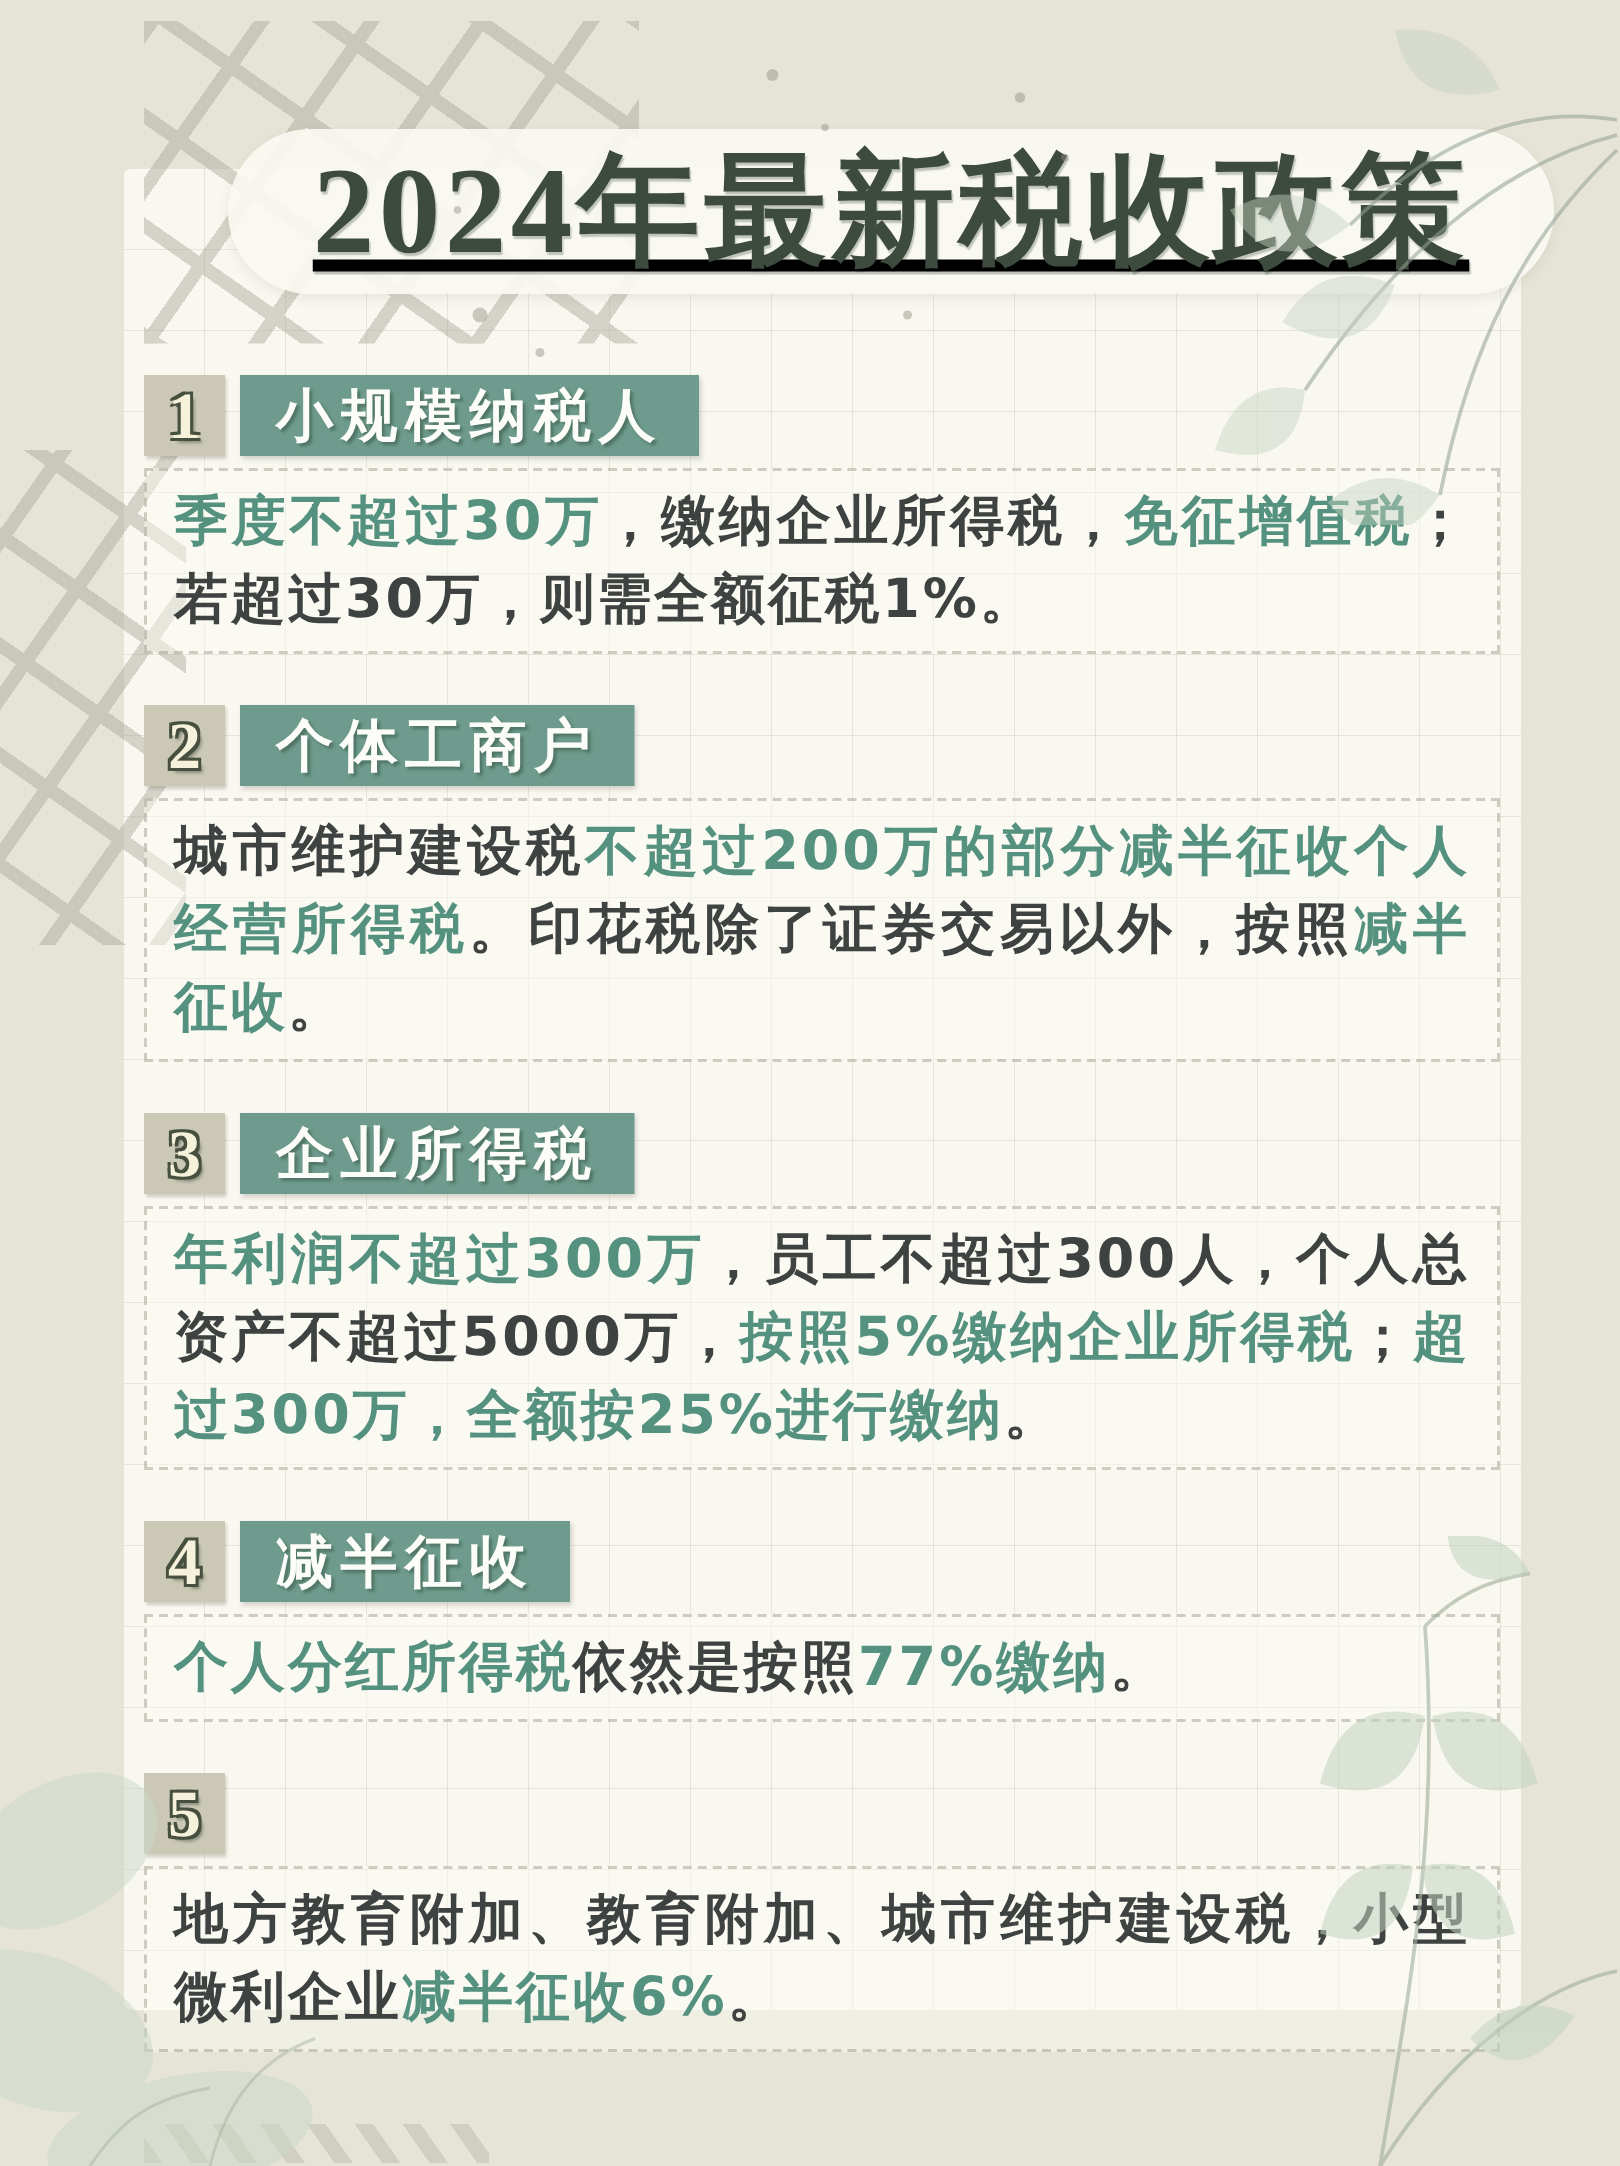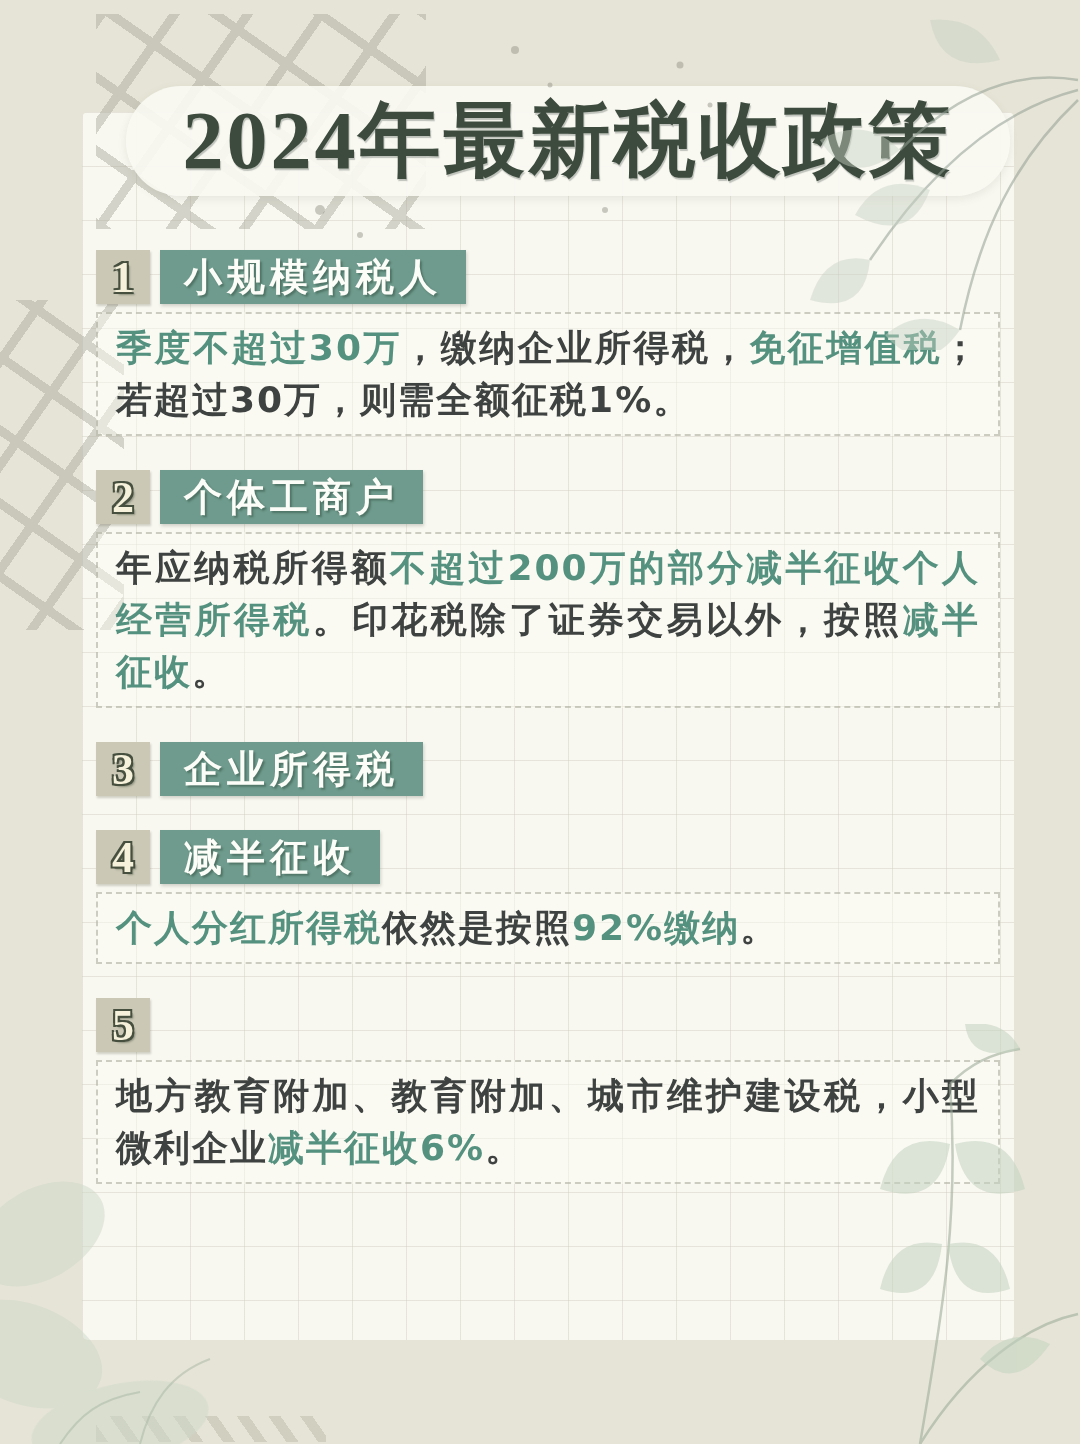--- a/index.html
+++ b/index.html
@@ -16,26 +16,27 @@
     background-color:var(--paper-bg,#f8f7f0);
     background-image:
       linear-gradient(to right, rgba(201,199,183,.38) 1px, transparent 1px),
       linear-gradient(to bottom, rgba(201,199,183,.38) 1px, transparent 1px);
     background-size:54px 54px;
     border-radius:6px;
     z-index:1;
   }
   
   .title-band{
-    position:absolute;left:126px;top:86px;width:884px;height:110px;
+    position:absolute;left:152px;top:86px;width:884px;height:110px;
     background:rgba(249,249,242,.93);
     border-radius:56px;
     z-index:3;
     display:flex;align-items:center;justify-content:center;
     box-shadow:0 3px 8px rgba(120,120,100,.12);
+    text-decoration:underline;
   }
   .title-band h1{
     margin:0;
     font-family:"Liberation Serif","DejaVu Serif",serif;
     font-weight:700;
     font-size:82px;
     letter-spacing:3px;
     color:var(--title-green,#3d4b3e);
     text-shadow:1px 2px 1px rgba(40,55,42,.28);
     white-space:nowrap;
@@ -176,36 +177,37 @@
       <div class="section-title">小规模纳税人</div>
     </div>
     <div class="section-body"><span class="seg-green">季度不超过30万</span><span class="seg-dark">，缴纳企业所得税，</span><span class="seg-green">免征增值税</span><span class="seg-dark">；若超过30万，则需全额征税1%。</span></div>
   </section>
 
   <section class="policy-section">
     <div class="section-header">
       <div class="section-number">2</div>
       <div class="section-title">个体工商户</div>
     </div>
-    <div class="section-body"><span class="seg-dark">年应纳税所得额</span><span class="seg-green">不超过200万的部分减半征收个人经营所得税</span><span class="seg-dark">。印花税除了证券交易以外，按照</span><span class="seg-green">减半征收</span><span class="seg-dark">。</span></div>
+    <div class="section-body"><span class="seg-dark">城市维护建设税</span><span class="seg-green">不超过200万的部分减半征收个人经营所得税</span><span class="seg-dark">。印花税除了证券交易以外，按照</span><span class="seg-green">减半征收</span><span class="seg-dark">。</span></div>
   </section>
 
   <section class="policy-section">
     <div class="section-header">
       <div class="section-number">3</div>
       <div class="section-title">企业所得税</div>
     </div>
+    <div class="section-body"><span class="seg-green">年利润不超过300万</span><span class="seg-dark">，员工不超过300人，个人总资产不超过5000万，</span><span class="seg-green">按照5%缴纳企业所得税</span><span class="seg-dark">；</span><span class="seg-green">超过300万，全额按25%进行缴纳</span><span class="seg-dark">。</span></div>
   </section>
 
   <section class="policy-section">
     <div class="section-header">
       <div class="section-number">4</div>
       <div class="section-title">减半征收</div>
     </div>
-    <div class="section-body"><span class="seg-green">个人分红所得税</span><span class="seg-dark">依然是按照</span><span class="seg-green">92%缴纳</span><span class="seg-dark">。</span></div>
+    <div class="section-body"><span class="seg-green">个人分红所得税</span><span class="seg-dark">依然是按照</span><span class="seg-green">77%缴纳</span><span class="seg-dark">。</span></div>
   </section>
 
   <section class="policy-section">
     <div class="section-header">
       <div class="section-number">5</div>
     </div>
     <div class="section-body"><span class="seg-dark">地方教育附加、教育附加、城市维护建设税，小型微利企业</span><span class="seg-green">减半征收6%</span><span class="seg-dark">。</span></div>
   </section>
 </div>
 </div>

